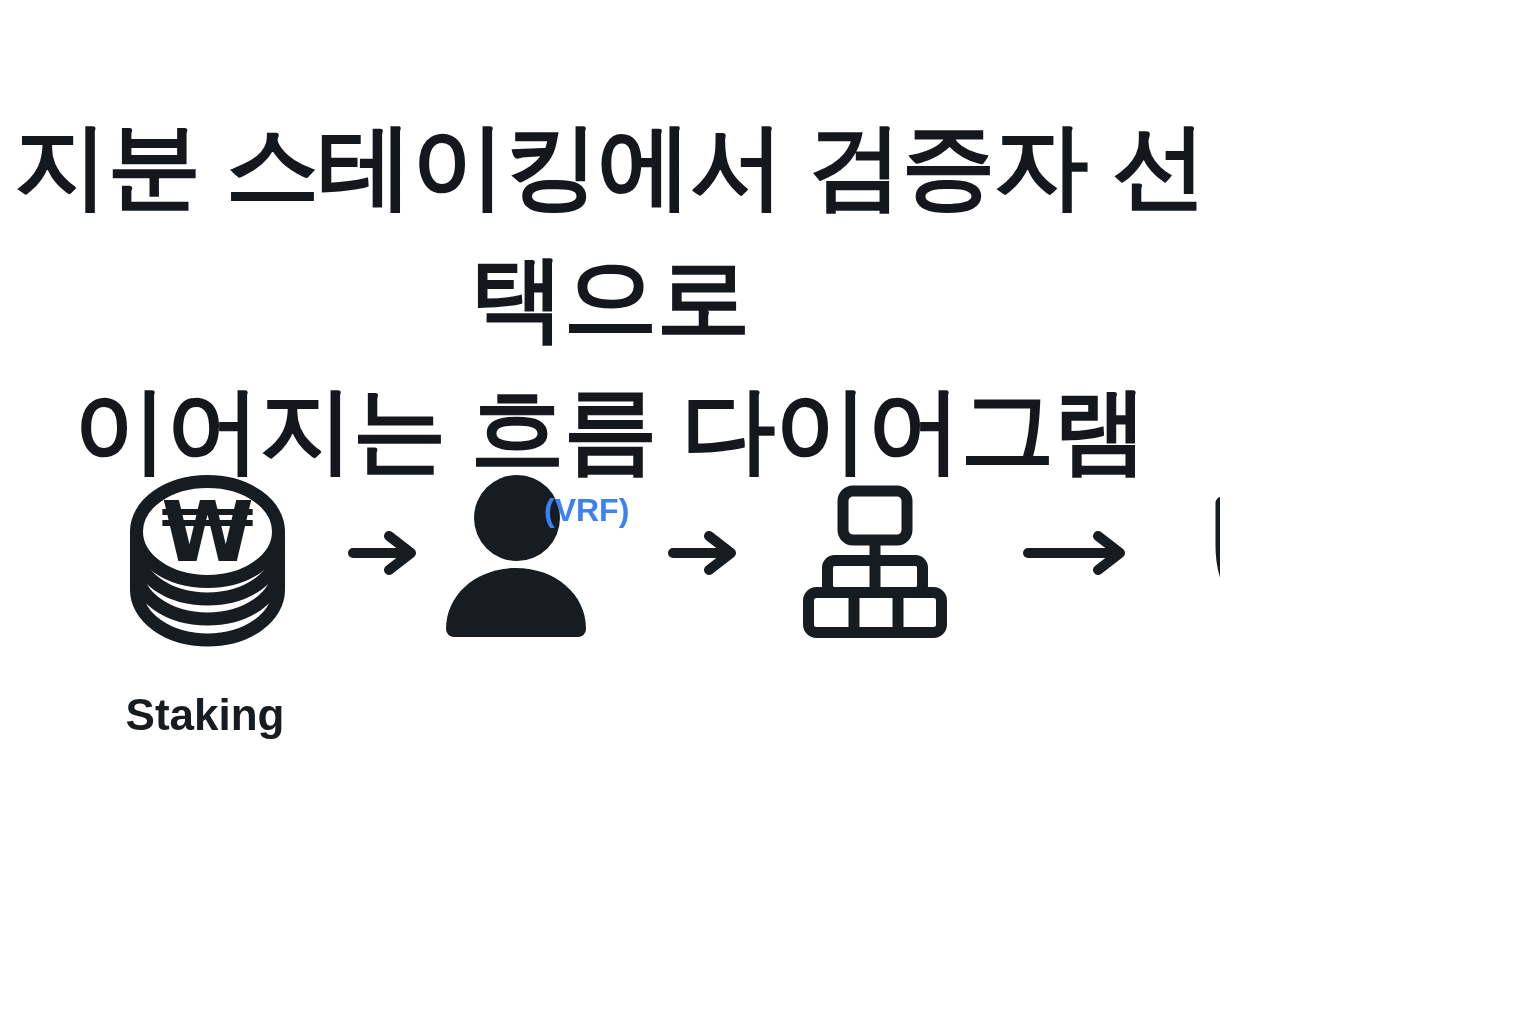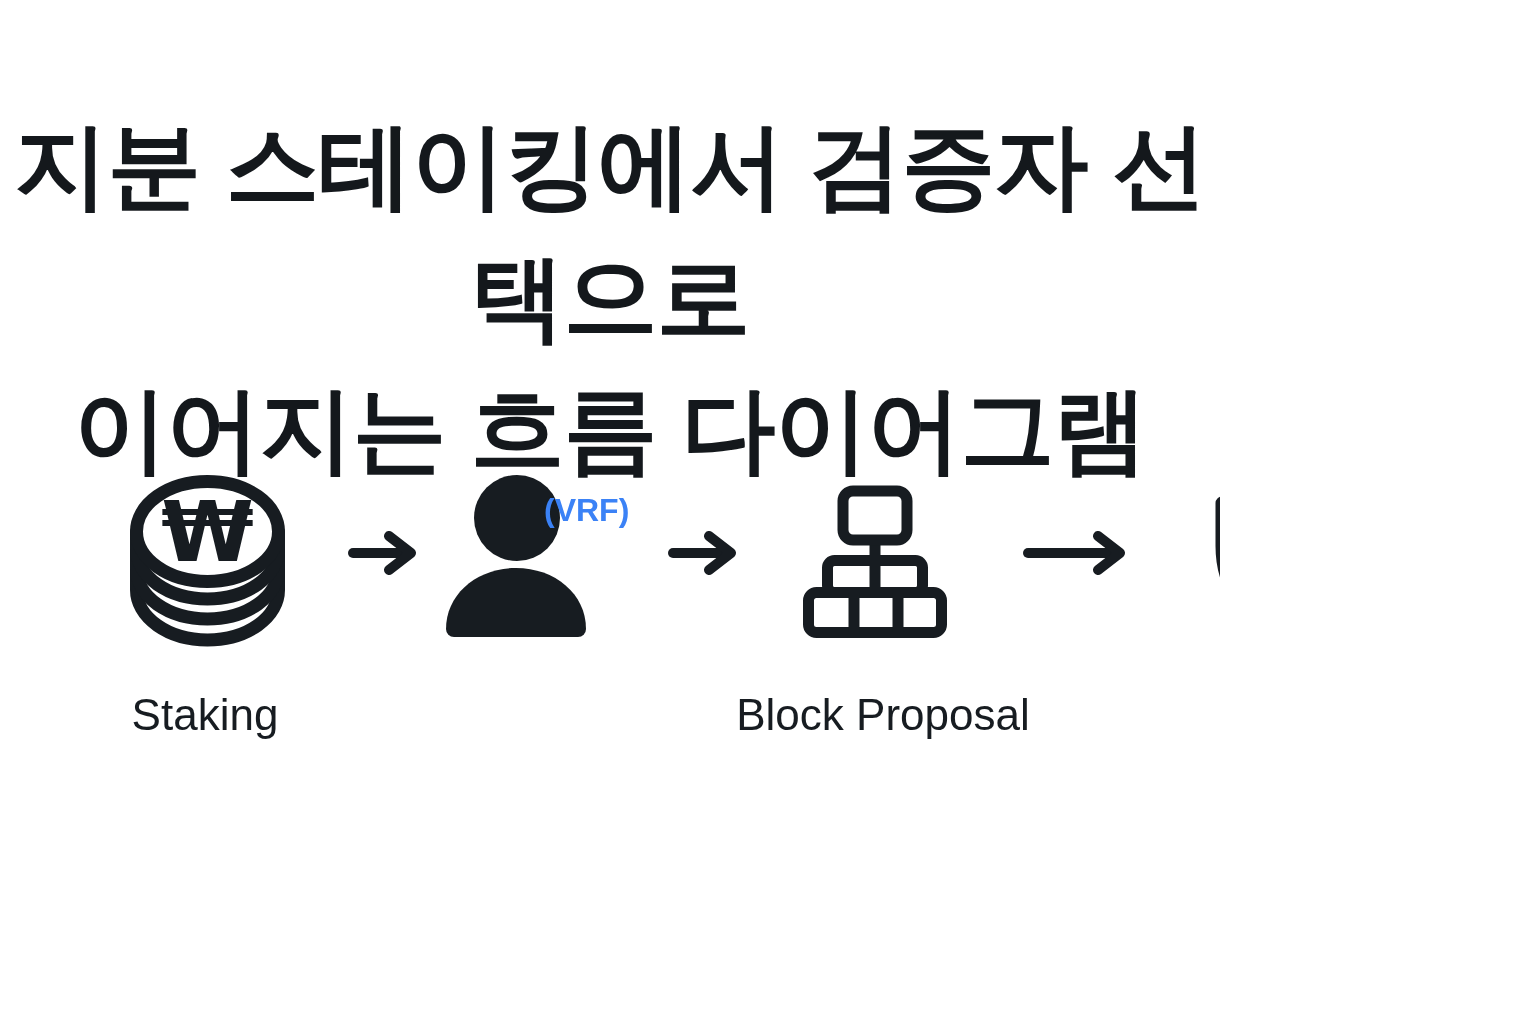--- a/index.html
+++ b/index.html
@@ -46,21 +46,21 @@
     white-space: nowrap;
     margin-top: 20px;
   }
   .stage-label {
     position: absolute;
     top: 688px;
     text-align: center;
     color: #171c21;
     font-size: 44px;
     line-height: 54px;
-    font-weight: 400;
+    font-weight: 700;
   }
   .stage-label.single { white-space: nowrap; width: 400px; }
   .label-staking   { left: 5px; }
   .label-validator { left: 405px; width: 220px; }
   .label-block     { left: 683px; }
   .label-finality  { left: 1083px; }
   .won-symbol {
     font-family: "DejaVu Sans", "Liberation Sans", sans-serif;
     font-weight: bold;
   }
@@ -124,15 +124,14 @@
   </svg>
 
   <svg class="icon-svg shield-icon" viewBox="0 0 156 165" xmlns="http://www.w3.org/2000/svg">
     <g stroke="#171c21" stroke-width="13" fill="none" stroke-linecap="round" stroke-linejoin="round">
       <path d="M78 7 C 61 21 37 29 14 29 L 14 72 C 14 117 40 147 78 158 C 116 147 142 117 142 72 L 142 29 C 119 29 95 21 78 7 Z"></path>
       <path d="M46 85 L 70 109 L 112 56"></path>
     </g>
   </svg>
 
   <div class="stage-label single label-staking">Staking</div>
-  <div class="stage-label single label-block">Block Proposal</div>
 
 </div>
 
 </body></html>

